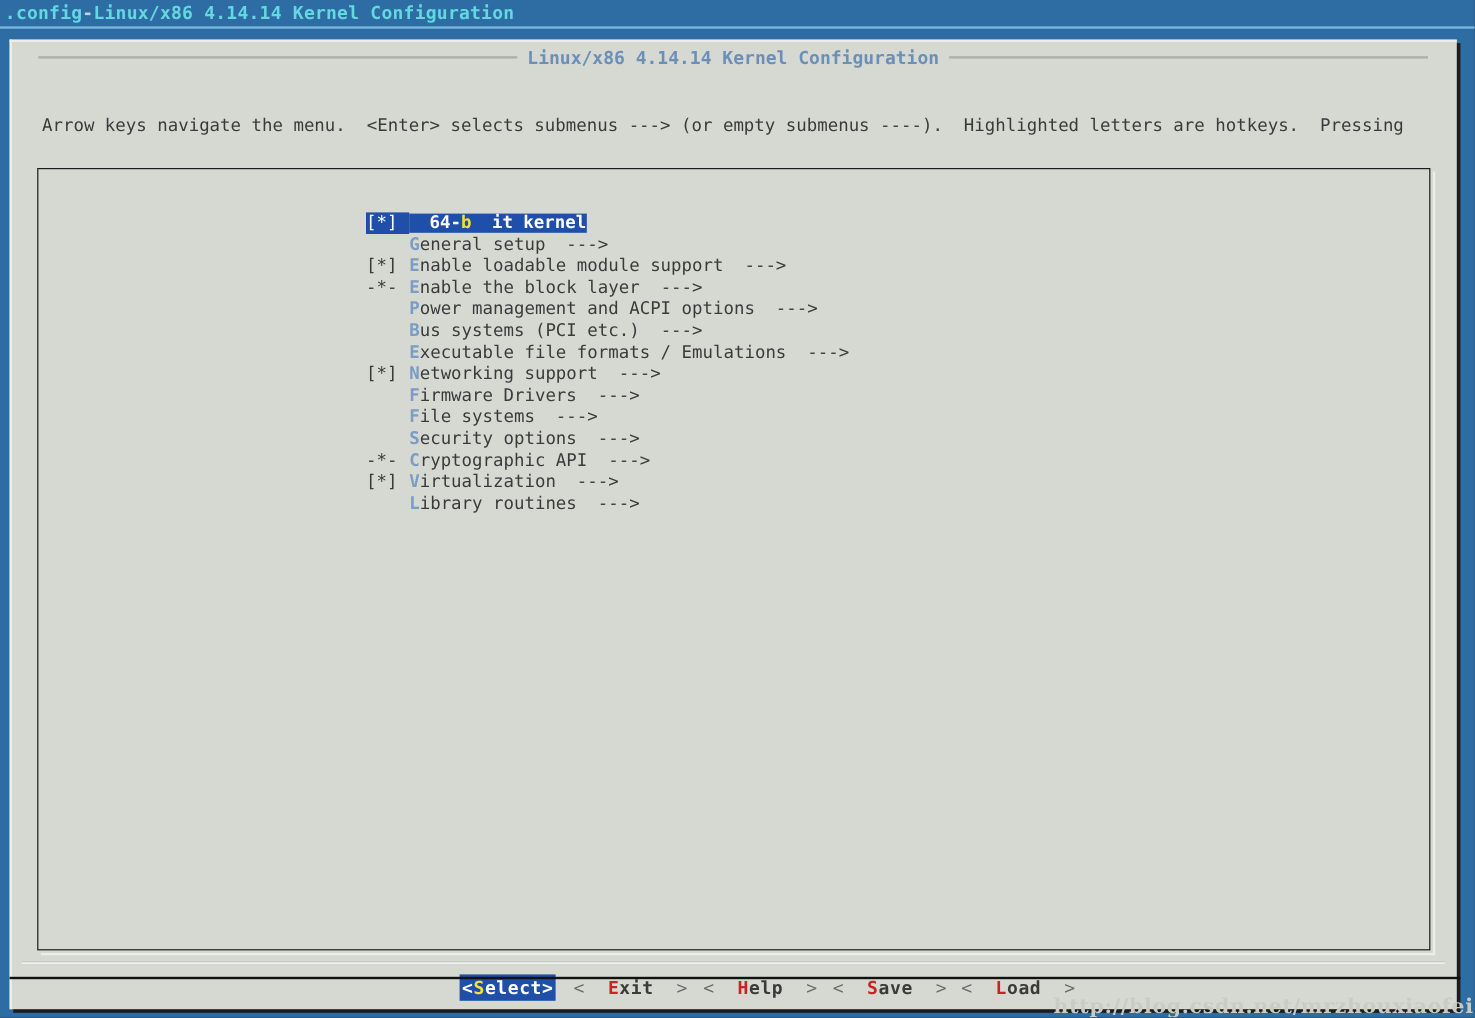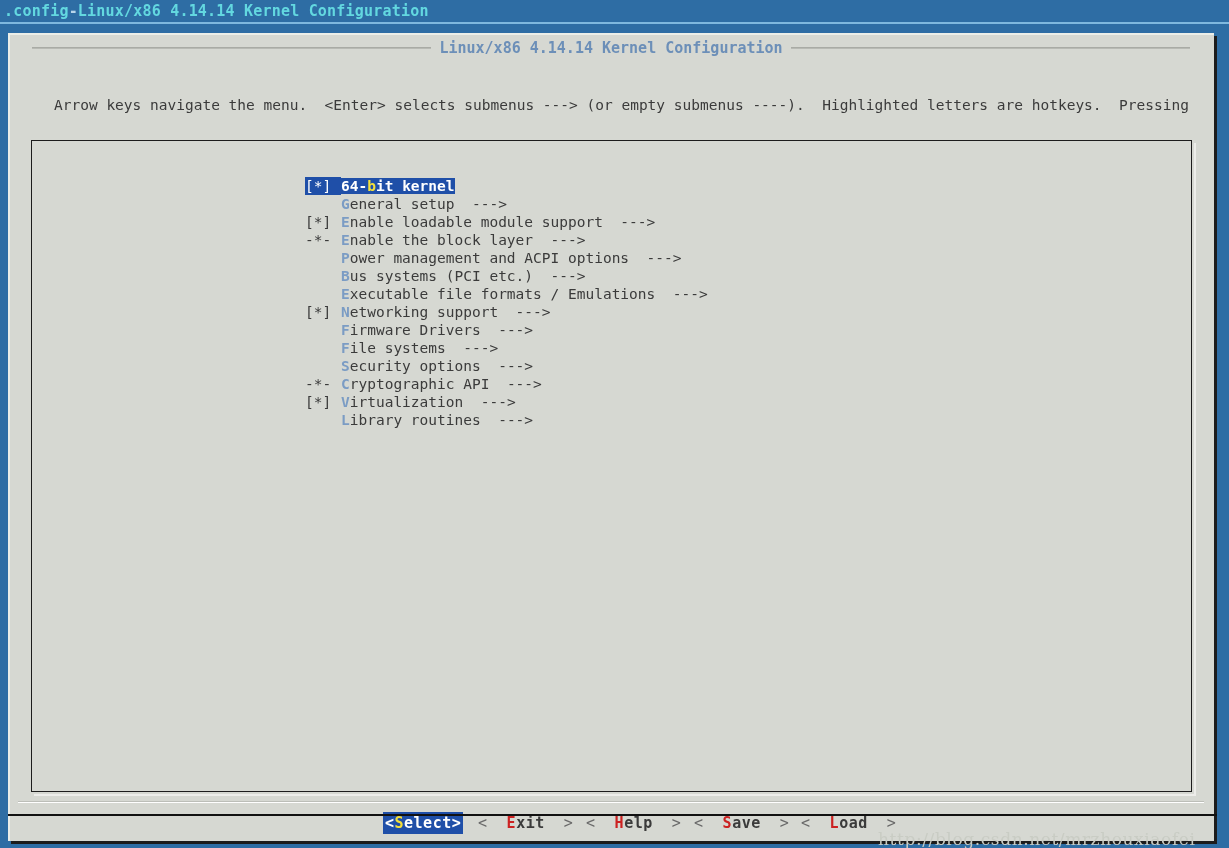--- a/index.html
+++ b/index.html
@@ -97,21 +97,21 @@
   
   #helptext {
     position: absolute;
     left: 27px; top: 26px;
     width: 1175px;
     color: #3b3b3b;
     font-size: 14.5px;
     line-height: 18.5px;
     white-space: pre;
   }
-  #helptext div { white-space: pre; margin-left: 19px; }
+  #helptext div { white-space: pre; }
 
   
   #menubox {
     position: absolute;
     left: 23px; top: 107px;
     width: 1161px;
     height: 652px;
     background: #d6d8d2;
     border: 1px solid #1c1c1c;
     box-sizing: border-box;
@@ -156,21 +156,21 @@
   .menu-row.selected .mark {
     background: #1f4fa8;
     color: #ffffff;
   }
   .menu-row.selected .sel-wrap {
     background: #1f4fa8;
     color: #ffffff;
     font-weight: bold;
   }
   .menu-row.selected .hot { color: #f5e03a; font-weight: bold; }
-  .menu-row.selected .lbl { color: #ffffff; font-weight: bold; }
+  .menu-row.selected .lbl { color: #ffffff; font-weight: bold; margin-left: 17px; }
 
   
   #btn-sep {
     position: absolute;
     left: 10px; top: 768px;
     width: 1186px; height: 1px;
     background: #ffffff;
     border-top: 1px solid #bcbeb8;
   }
   #buttonbar {
@@ -202,20 +202,21 @@
   
   #watermark {
     position: absolute;
     left: 870px;
     top: 796px;
     font-family: "DejaVu Serif", "Liberation Serif", serif;
     font-size: 17px;
     color: #c9ccc4;
     white-space: pre;
     letter-spacing: 0.6px;
+    font-weight: bold;
   }
   #bottom-rule {
     position: absolute;
     left: 8px; top: 814px;
     width: 1209px; height: 2px;
     background: #111111;
   }
 </style>
 </head>
 <body>

